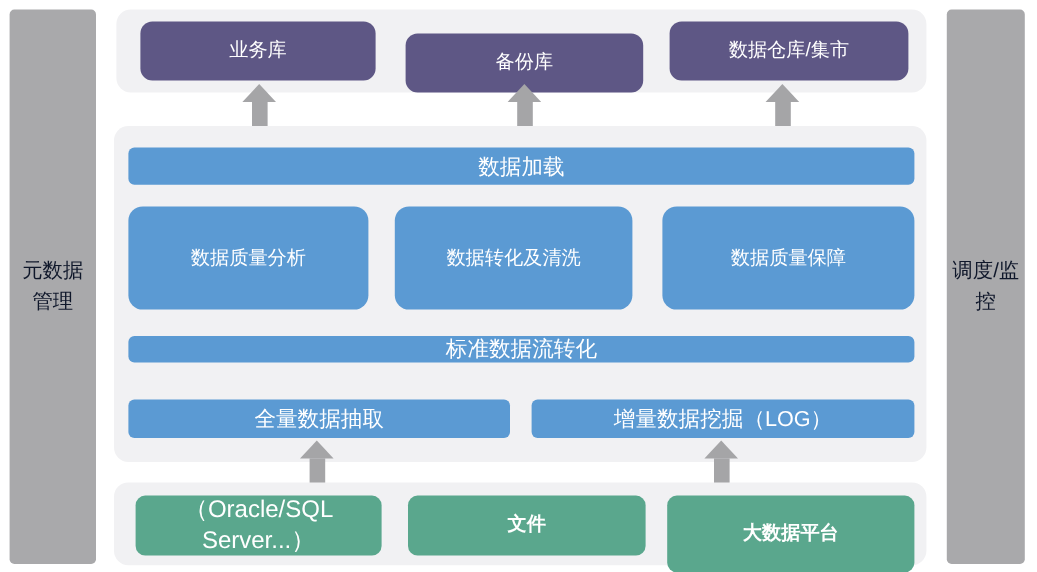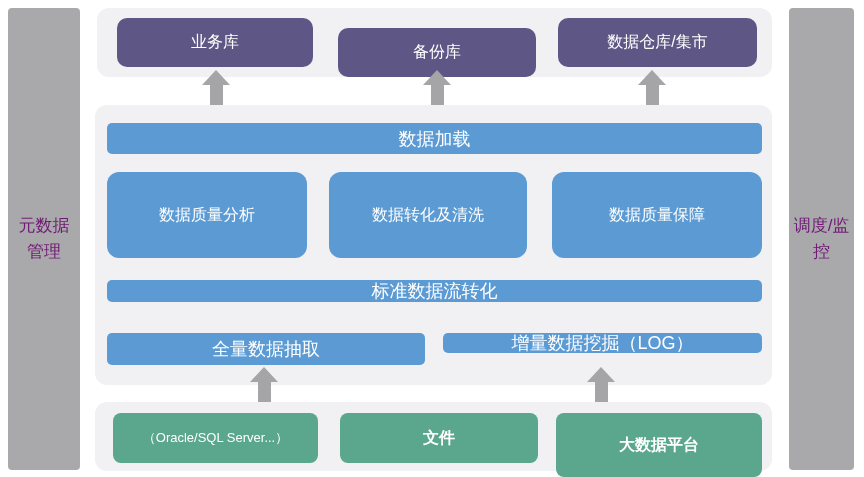--- a/index.html
+++ b/index.html
@@ -5,38 +5,38 @@
   html,body{margin:0;padding:0;}
   body{
     width:864px;height:477px;position:relative;overflow:hidden;
     background:#ffffff;
     font-family:"Liberation Sans","DejaVu Sans",sans-serif;
     -webkit-font-smoothing:antialiased;
   }
   .abs{position:absolute;}
   
   .vbar{
-    background:#a9a9ab;border-radius:4px;color:#701a75;
+    background:#a9a9ab;border-radius:4px;color:#0f172a;
     display:flex;align-items:center;justify-content:center;
     text-align:center;font-size:17px;line-height:1.55;
   }
   .vbar .vtext{width:62px;word-break:break-all;}
   
   .container{background:#f1f1f3;border-radius:12px;}
   
   .node{
     color:#fff;display:flex;flex-direction:column;
     align-items:center;justify-content:center;text-align:center;
   }
   .purple{background:#5e5785;border-radius:10px;font-size:16px;}
   .blue{background:#5b9ad3;border-radius:5px;font-size:18px;}
   .blue.big{border-radius:12px;font-size:16px;}
   .green{background:#5aa78d;border-radius:8px;}
   .green .title{font-size:16px;font-weight:bold;line-height:1.45;}
-  .green .subtitle{font-size:13px;line-height:1.3;}
+  .green .subtitle{font-size:20px;line-height:1.3;}
   
   .arrow-up{width:28px;}
   .arrow-up .head{
     width:0;height:0;margin:0 auto;
     border-left:14px solid transparent;border-right:14px solid transparent;
     border-bottom:15px solid #a5a5a7;
   }
   .arrow-up .shaft{width:13px;height:22px;margin:0 auto;background:#a5a5a7;}
 </style>
 </head>
@@ -91,21 +91,21 @@
   <span>数据质量保障</span>
 </div>
 
 <div class="abs node blue" style="left:107px;top:280px;width:655px;height:22px;">
   <span>标准数据流转化</span>
 </div>
 
 <div class="abs node blue" style="left:107px;top:333px;width:318px;height:32px;">
   <span>全量数据抽取</span>
 </div>
-<div class="abs node blue" style="left:443px;top:333px;width:319px;height:20px;">
+<div class="abs node blue" style="left:443px;top:333px;width:319px;height:32px;">
   <span>增量数据挖掘（LOG）</span>
 </div>
 
 <div class="abs arrow-up" style="left:250px;top:367px;">
   <div class="head"></div>
   <div class="shaft"></div>
 </div>
 <div class="abs arrow-up" style="left:587px;top:367px;">
   <div class="head"></div>
   <div class="shaft"></div>

